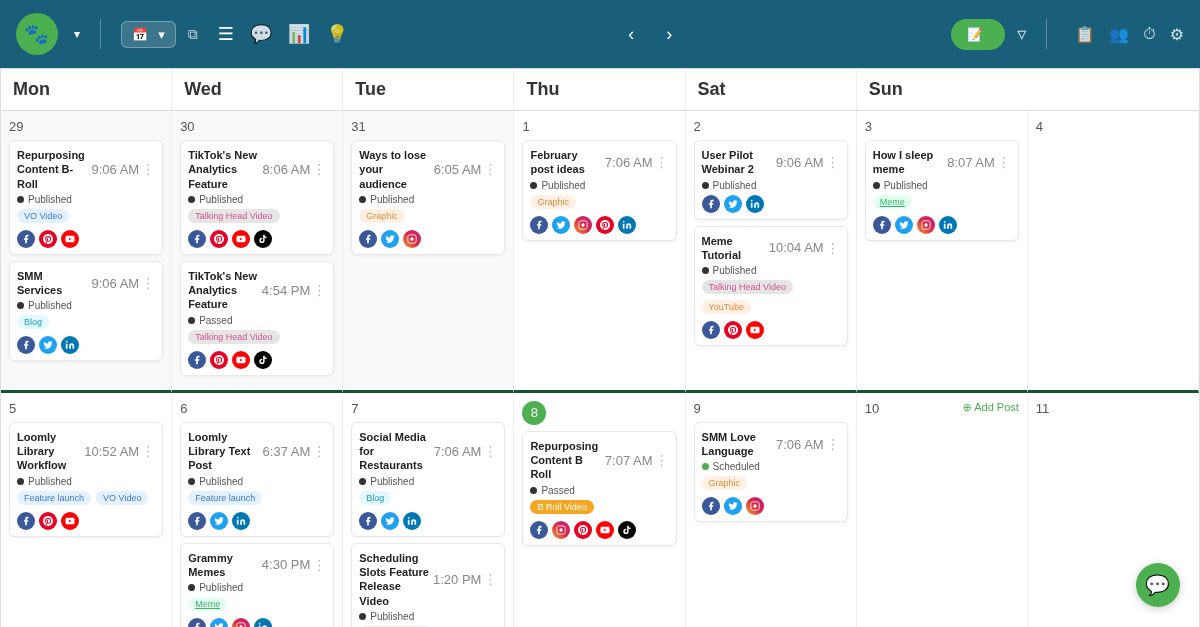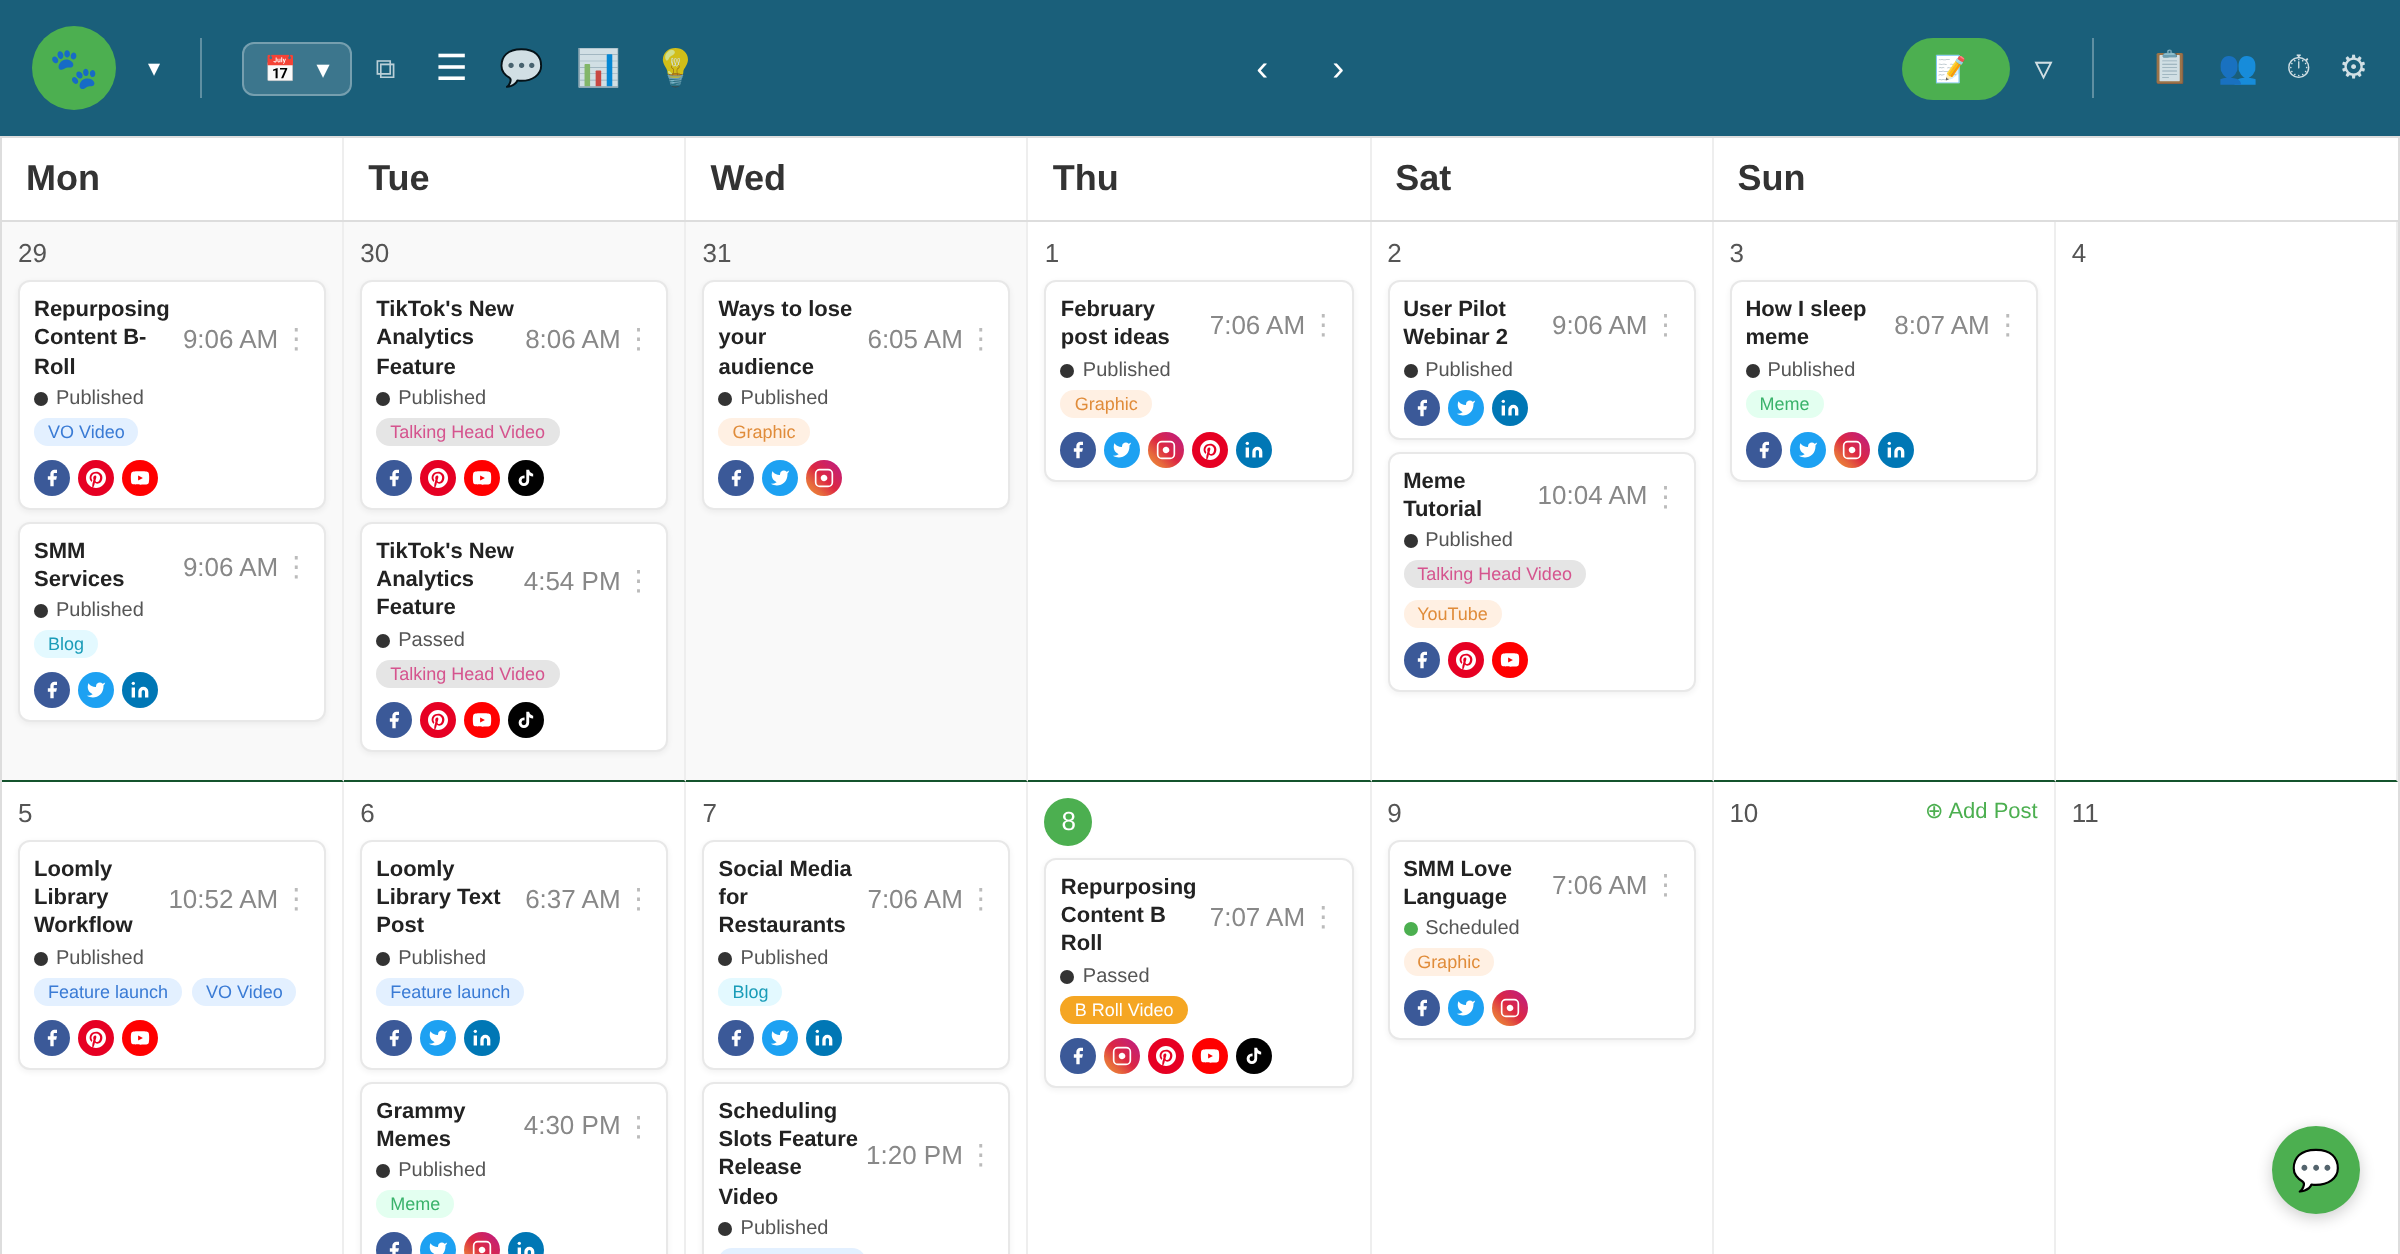--- a/index.html
+++ b/index.html
@@ -142,21 +142,21 @@
       border-right: 1px solid #eee;
     }
     .day-header:last-child { border-right: none; }
 
     .calendar-grid {
       display: grid;
       grid-template-columns: repeat(7, 1fr);
     }
     .day-cell {
       border-right: 1px solid #eee;
-      border-bottom: 1px solid #14532d;
+      border-bottom: 3px solid #14532d;
       min-height: 180px;
       padding: 8px 8px 8px 8px;
       vertical-align: top;
       position: relative;
       background: white;
     }
     .day-cell:last-child { border-right: none; }
     .day-cell.other-month { background: #f9f9f9; }
     .day-cell.today .day-number {
       background: #4caf50;
@@ -243,21 +243,21 @@
       padding: 2px 7px;
       border-radius: 10px;
       font-size: 9px;
       font-weight: 500;
       margin-bottom: 4px;
       margin-right: 3px;
     }
     .tag-blue { background: #e3f0ff; color: #3a7bd5; }
     .tag-pink { background: #e5e5e5; color: #d5548e; }
     .tag-orange { background: #fff0e3; color: #e08c3a; }
-    .tag-green { background: #e3fff0; color: #3ab36b; }
+    .tag-green { background: #e3fff0; color: #3ab36b; text-decoration: underline; }
     .tag-teal { background: #e3f9ff; color: #1a9cb8; }
     .tag-roll { background: #f5a623; color: white; }
 
     .social-icons {
       display: flex;
       gap: 4px;
       flex-wrap: wrap;
     }
     .social-icon {
       width: 18px;
@@ -341,22 +341,22 @@
     <span class="right-icon">📋</span>
     <span class="right-icon">👥</span>
     <span class="right-icon">⏱</span>
     <span class="right-icon">⚙</span>
   </div>
 </div>
 
 <div class="calendar-wrapper">
   <div class="calendar-header">
     <div class="day-header">Mon</div>
+    <div class="day-header">Wed</div>
     <div class="day-header">Tue</div>
-    <div class="day-header">Wed</div>
     <div class="day-header">Thu</div>
     <div class="day-header">Sat</div>
     <div class="day-header">Sun</div>
   </div>
   <div class="calendar-grid" id="calendar-grid">
   <div class="day-cell other-month">
         <div class="day-number">29</div>
         <div class="post-card">
           <div class="post-card-header">
             <span class="post-title">Repurposing Content B-Roll</span>

